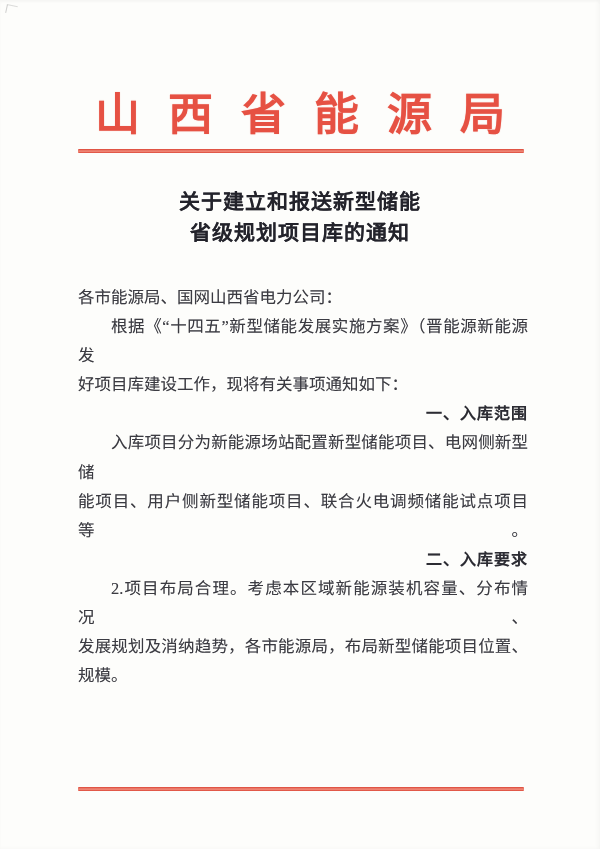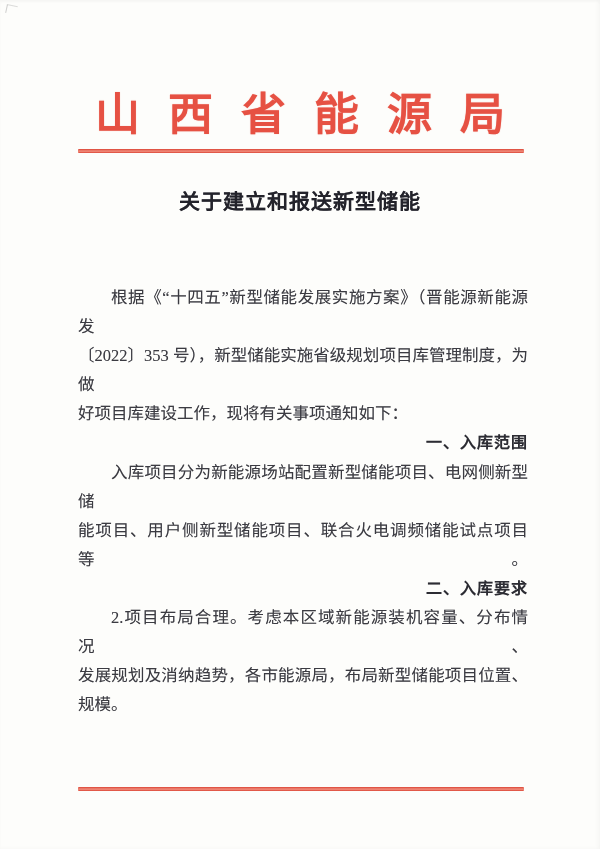--- a/index.html
+++ b/index.html
@@ -83,25 +83,26 @@
 
   <span class="scan-mark"></span>
 
   <div class="agency">
     <span class="sp">山西省能源局</span>
   </div>
   <div class="rule top"></div>
 
   <div class="doc-title">
     <div>关于建立和报送新型储能</div>
+    <div>省级规划项目库的通知</div>
   </div>
 
   <div class="body-text">
+    <div class="line">各市能源局、国网山西省电力公司：</div>
     <div class="line indent fill">根据《“十四五”新型储能发展实施方案》（晋能源新能源发</div>
-    <div class="line fill">〔2022〕353 号），新型储能实施省级规划项目库管理制度，为做</div>
     <div class="line">好项目库建设工作，现将有关事项通知如下：</div>
     <div class="line indent heading">一、入库范围</div>
     <div class="line indent fill">入库项目分为新能源场站配置新型储能项目、电网侧新型储</div>
     <div class="line fill">能项目、用户侧新型储能项目、联合火电调频储能试点项目等。</div>
     <div class="line indent heading">二、入库要求</div>
     <div class="line indent fill">2.项目布局合理。考虑本区域新能源装机容量、分布情况、</div>
     <div class="line fill">发展规划及消纳趋势，各市能源局，布局新型储能项目位置、</div>
     <div class="line">规模。</div>
 
   </div>

